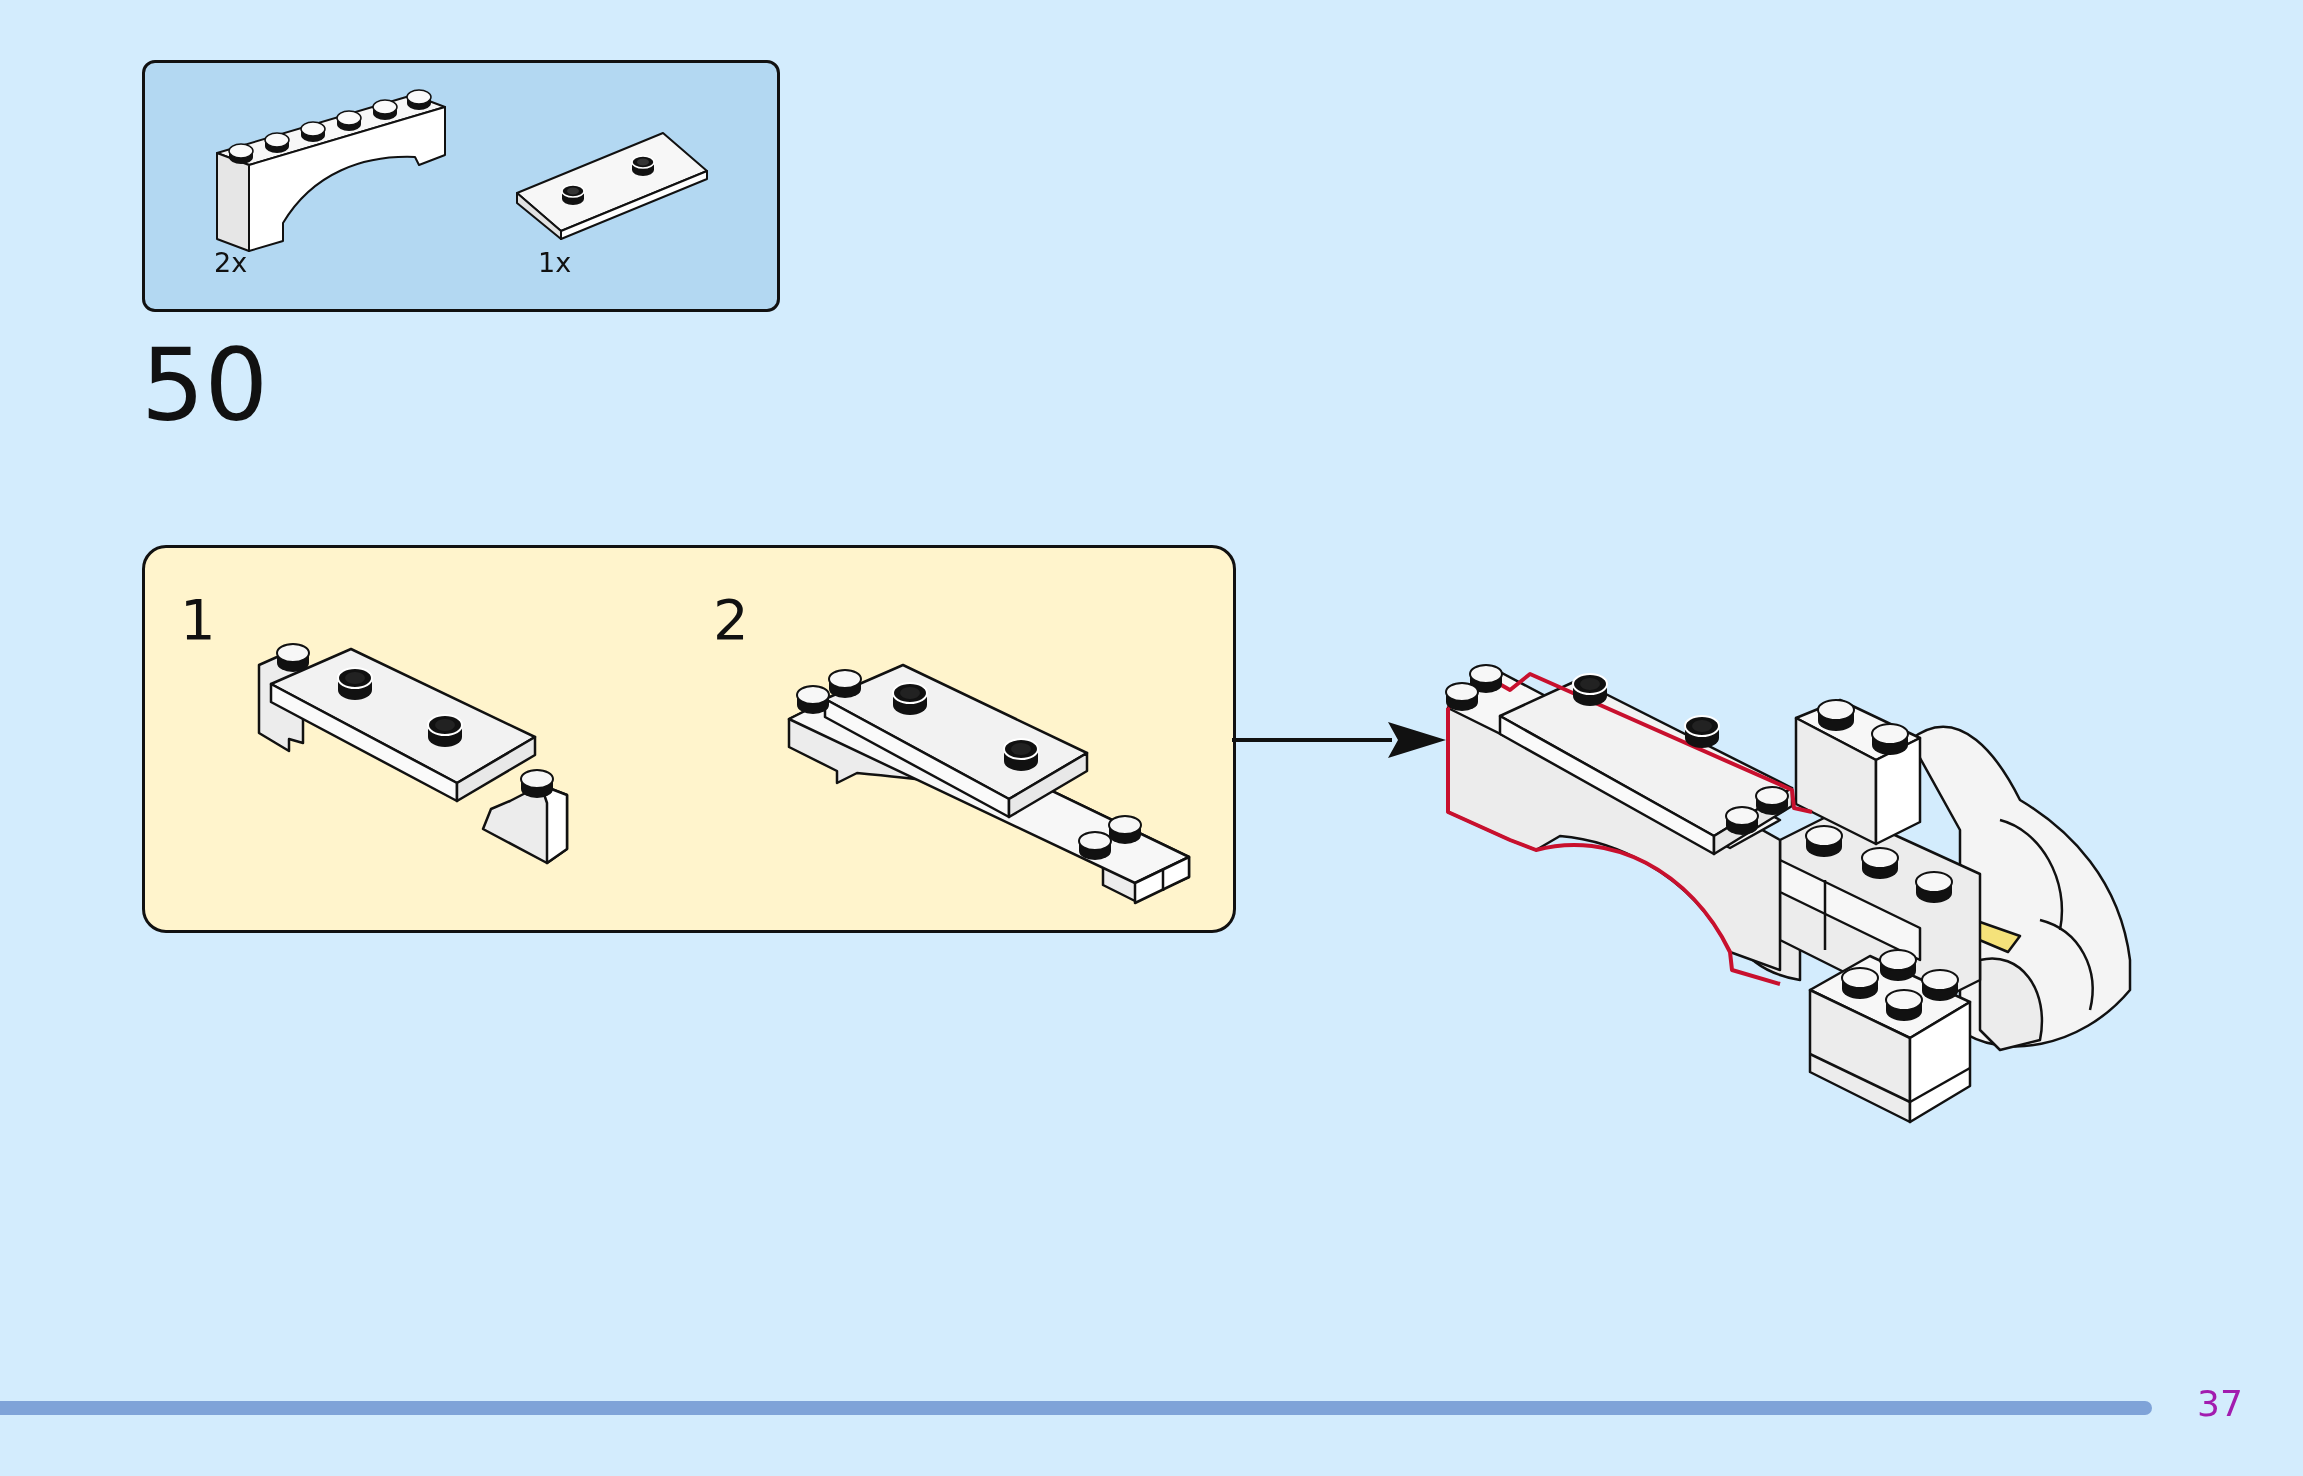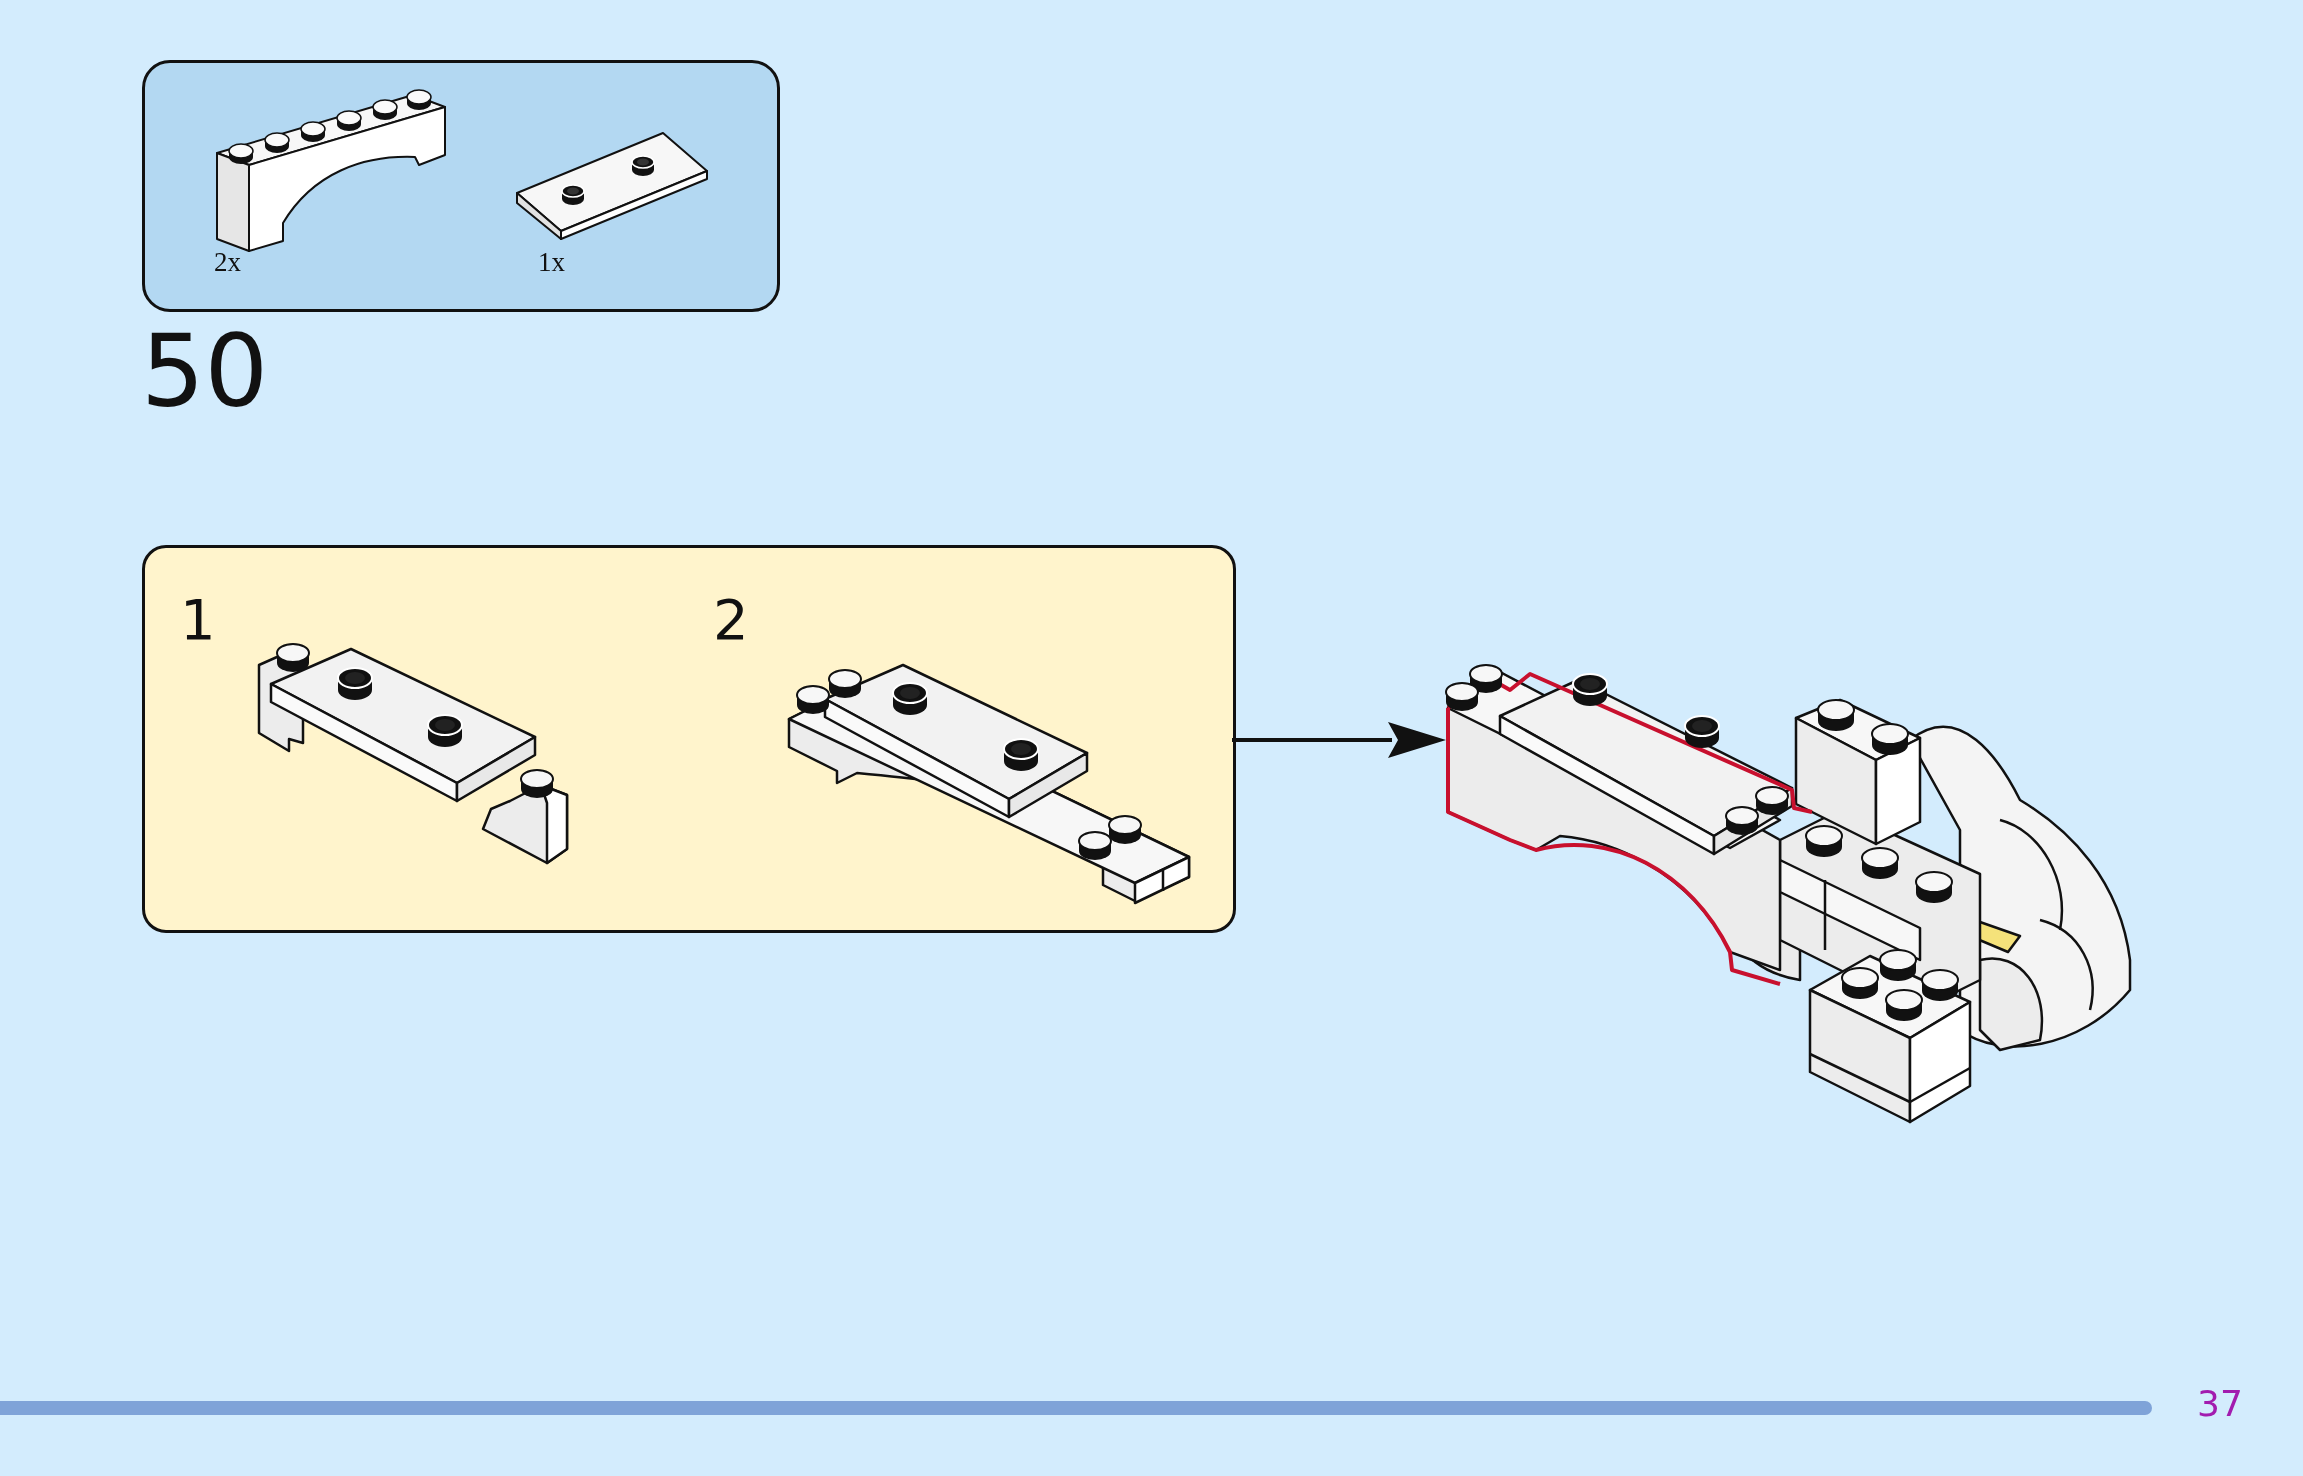--- a/index.html
+++ b/index.html
@@ -3,27 +3,27 @@
 <meta charset="utf-8">
 <style>
   html, body { margin: 0; padding: 0; }
   body {
     width: 2303px; height: 1476px; position: relative; overflow: hidden;
     background: #d3ecfd;
     font-family: "DejaVu Sans", sans-serif;
   }
   .parts-box {
     position: absolute; left: 142px; top: 60px; width: 632px; height: 246px;
-    background: #b3d8f2; border: 3px solid #111; border-radius: 28px; font-family: Liberation Serif, serif;
+    background: #b3d8f2; border: 3px solid #111; border-radius: 13px;
   }
   .qty {
     position: absolute; font-size: 27px; color: #111; letter-spacing: 0px;
   }
   .step-number {
-    position: absolute; left: 141px; top: 322px; font-size: 100px; line-height: 1;
+    position: absolute; left: 141px; top: 336px; font-size: 100px; line-height: 1;
     color: #111; font-weight: normal; text-align: center;
   }
   .substep-box {
     position: absolute; left: 142px; top: 545px; width: 1088px; height: 382px;
     background: #fff4cc; border: 3px solid #111; border-radius: 24px;
   }
   .substep-num {
     position: absolute; font-size: 56px; line-height: 1; color: #111;
   }
   svg { position: absolute; overflow: visible; }

